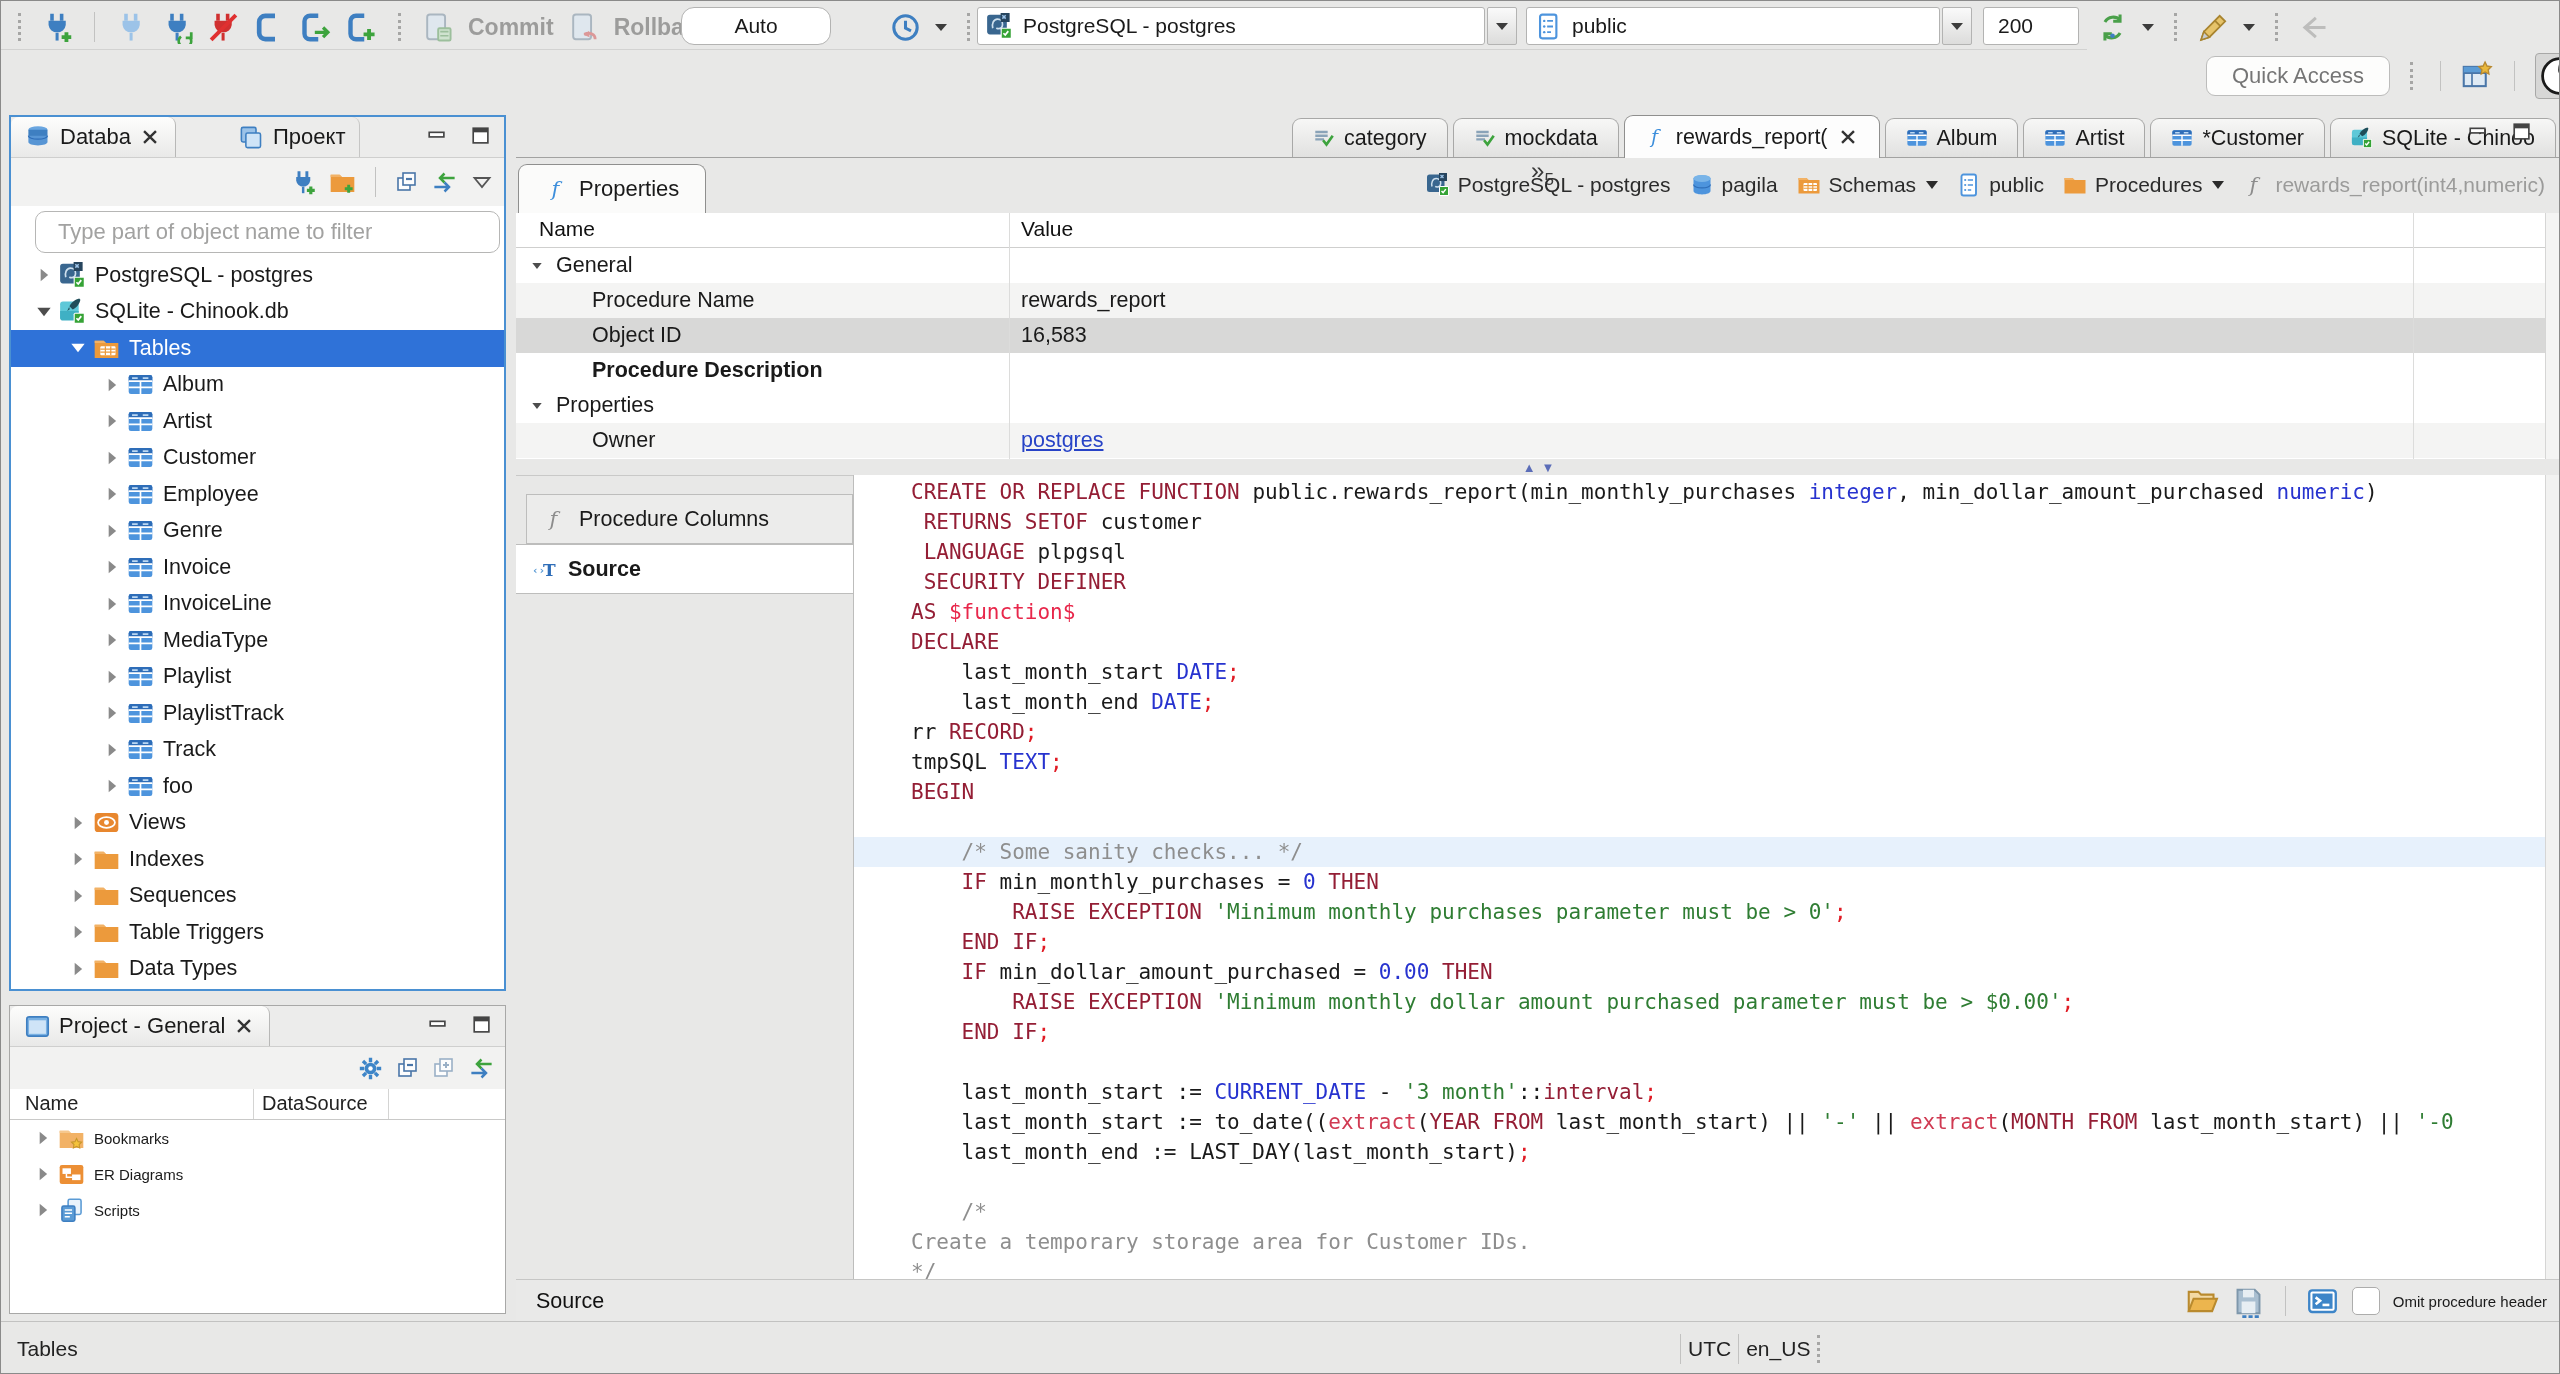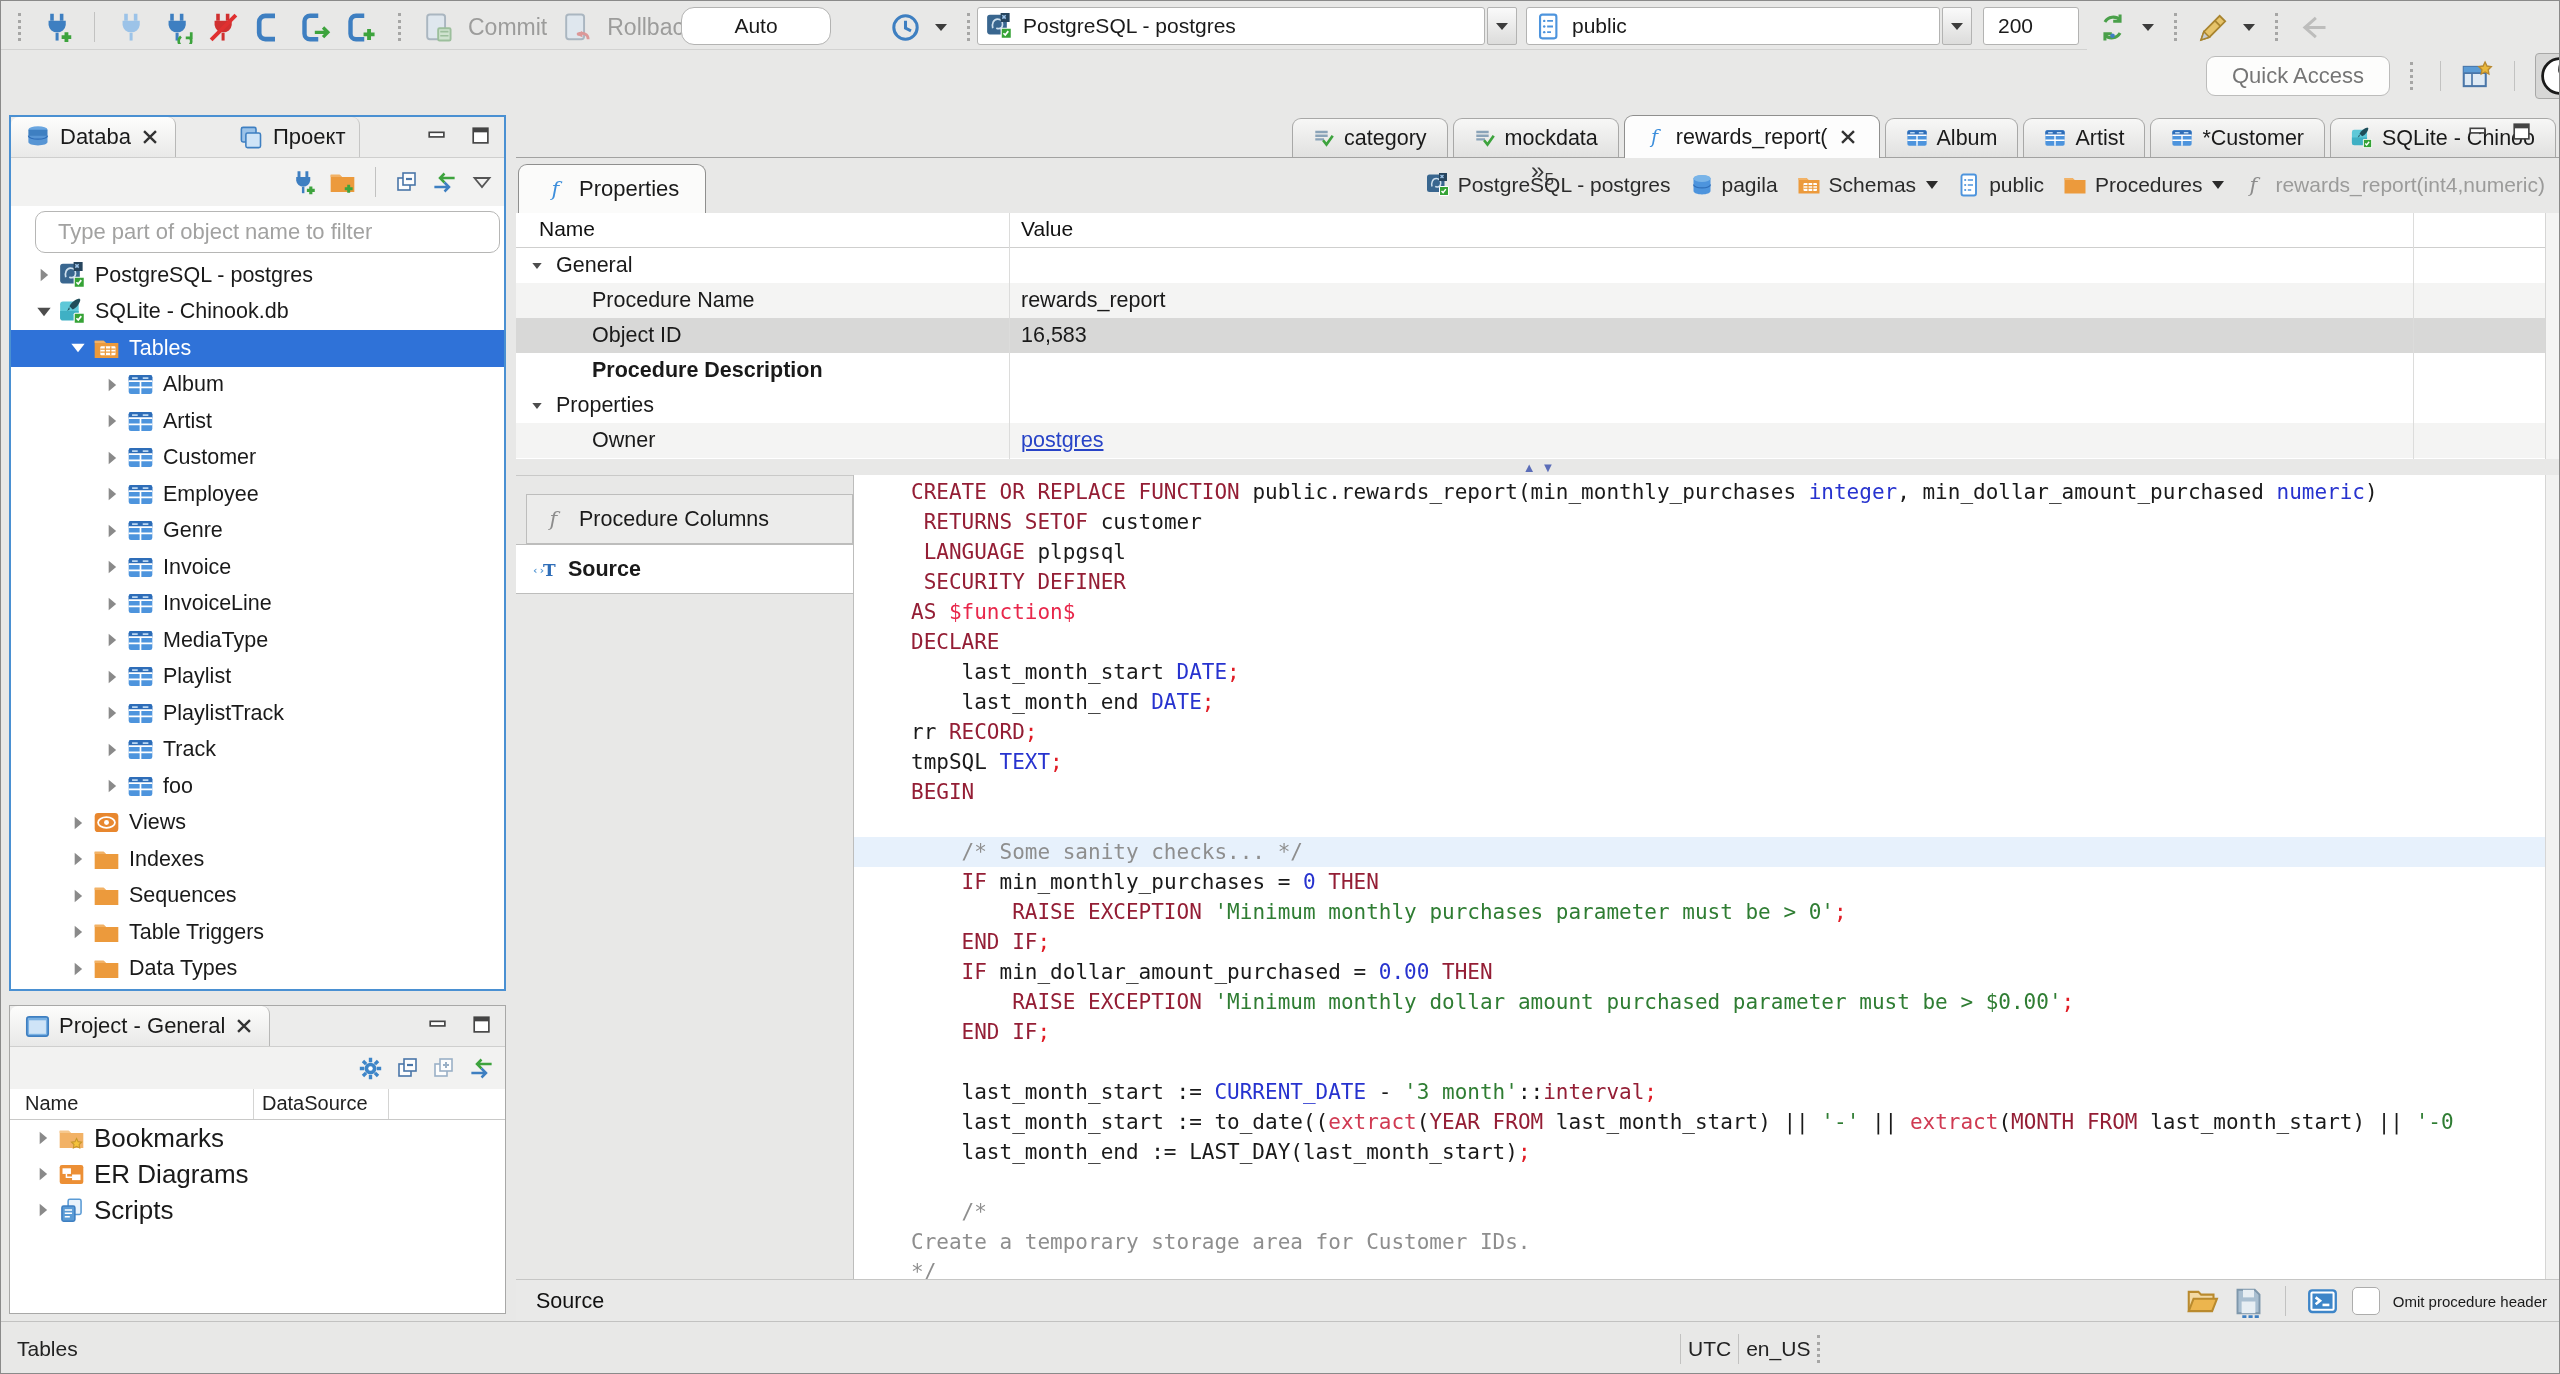--- a/index.html
+++ b/index.html
@@ -16,21 +16,21 @@
   
   #toolbar{left:0;top:0;width:2560px;height:96px;}
   #tb-underline{left:0;top:48px;width:2086px;height:0;border-top:1px solid #d2d2d1;}
   .tb-grp{position:absolute;top:6px;height:40px;display:flex;align-items:center;gap:13px;}
   .combo{position:absolute;top:6px;height:38px;background:#fff;border:1px solid #b3b3b2;border-radius:3px;
          display:flex;align-items:center;font-size:21px;box-sizing:border-box;}
   .combo-btn{position:absolute;top:6px;width:30px;height:38px;background:linear-gradient(#fafafa,#dcdcdb);
          border:1px solid #b3b3b2;border-radius:2px;display:flex;align-items:center;justify-content:center;box-sizing:border-box;}
   .caret{width:0;height:0;border-left:7px solid transparent;border-right:7px solid transparent;border-top:9px solid #3c3c3c;}
   .caret.sm{border-left-width:6px;border-right-width:6px;border-top-width:7px;}
-  .tb-label{font-size:23px;color:#9c9c9b;margin-left:6px;}
+  .tb-label{font-size:23px;color:#9c9c9b;margin-left:6px;font-weight:bold;}
   #qa-input{width:178px;height:36px;border:1px solid #bcbcbb;border-radius:9px;background:#fdfdfc;
             text-align:center;font-size:22px;color:#a5a5a4;font-family:"Liberation Sans",sans-serif;outline:none;}
   #dbeaver-btn{width:48px;height:44px;background:#d7d7d6;border:1px solid #a8a8a7;border-radius:4px;}
 
   
   #sidebar{left:8px;top:114px;width:497px;height:1206px;}
   .panel{position:absolute;left:0;width:497px;background:#fff;border:1px solid #a8a8a7;box-sizing:border-box;}
   #nav-panel{top:0;height:876px;border:2px solid #4a90d2;}
   #proj-panel{top:890px;height:309px;}
   .ptab-strip{position:relative;height:40px;background:#ececeb;border-bottom:1px solid #cFcFcE;}
@@ -45,21 +45,21 @@
                 font-family:"Liberation Sans",sans-serif;color:#333;outline:none;box-sizing:border-box;margin-left:20px;}
   #filter-input::placeholder{color:#a2a2a1;}
   #nav-tree{position:absolute;left:0;right:0;top:140px;bottom:2px;overflow:hidden;}
   .tree-row{display:flex;align-items:center;height:36.5px;font-size:21.5px;white-space:nowrap;}
   .tree-row .tw{width:30px;display:inline-flex;justify-content:center;}
   .tree-row .ric{width:27px;height:27px;margin-right:9px;flex:none;}
   .tree-row.sel{background:#2f72d8;color:#fff;}
   
   .cols-head{position:relative;height:30px;border-bottom:1px solid #c9c9c8;font-size:20px;color:#222;}
   .colline{position:absolute;top:0;bottom:0;width:0;border-left:1px solid #d4d4d3;}
-  .proj-row{display:flex;align-items:center;height:36px;font-size:26px;padding-left:18px;}
+  .proj-row{display:flex;align-items:center;height:36px;font-size:15px;padding-left:18px;}
   .proj-row .tw{width:30px;display:inline-flex;justify-content:center;}
   .proj-row .ric{width:27px;height:27px;margin-right:9px;}
 
   
   #main{left:515px;top:114px;width:2045px;height:1206px;}
   #etabs-row{left:0;top:0;width:2045px;height:42px;border-bottom:1px solid #a2a2a1;display:flex;align-items:flex-end;flex-direction:column;}
   .etab{height:38px;display:inline-flex;align-items:center;gap:9px;padding:0 20px;margin-right:5px;
         border:1px solid #a8a8a7;border-bottom:none;border-radius:9px 9px 0 0;font-size:21.5px;white-space:nowrap;
         background:linear-gradient(#f7f7f6,#e1e1e0);}
   .etab.active{height:42px;background:#fdfdfd;margin-bottom:-1px;border-color:#8f8f8e;z-index:3;}

